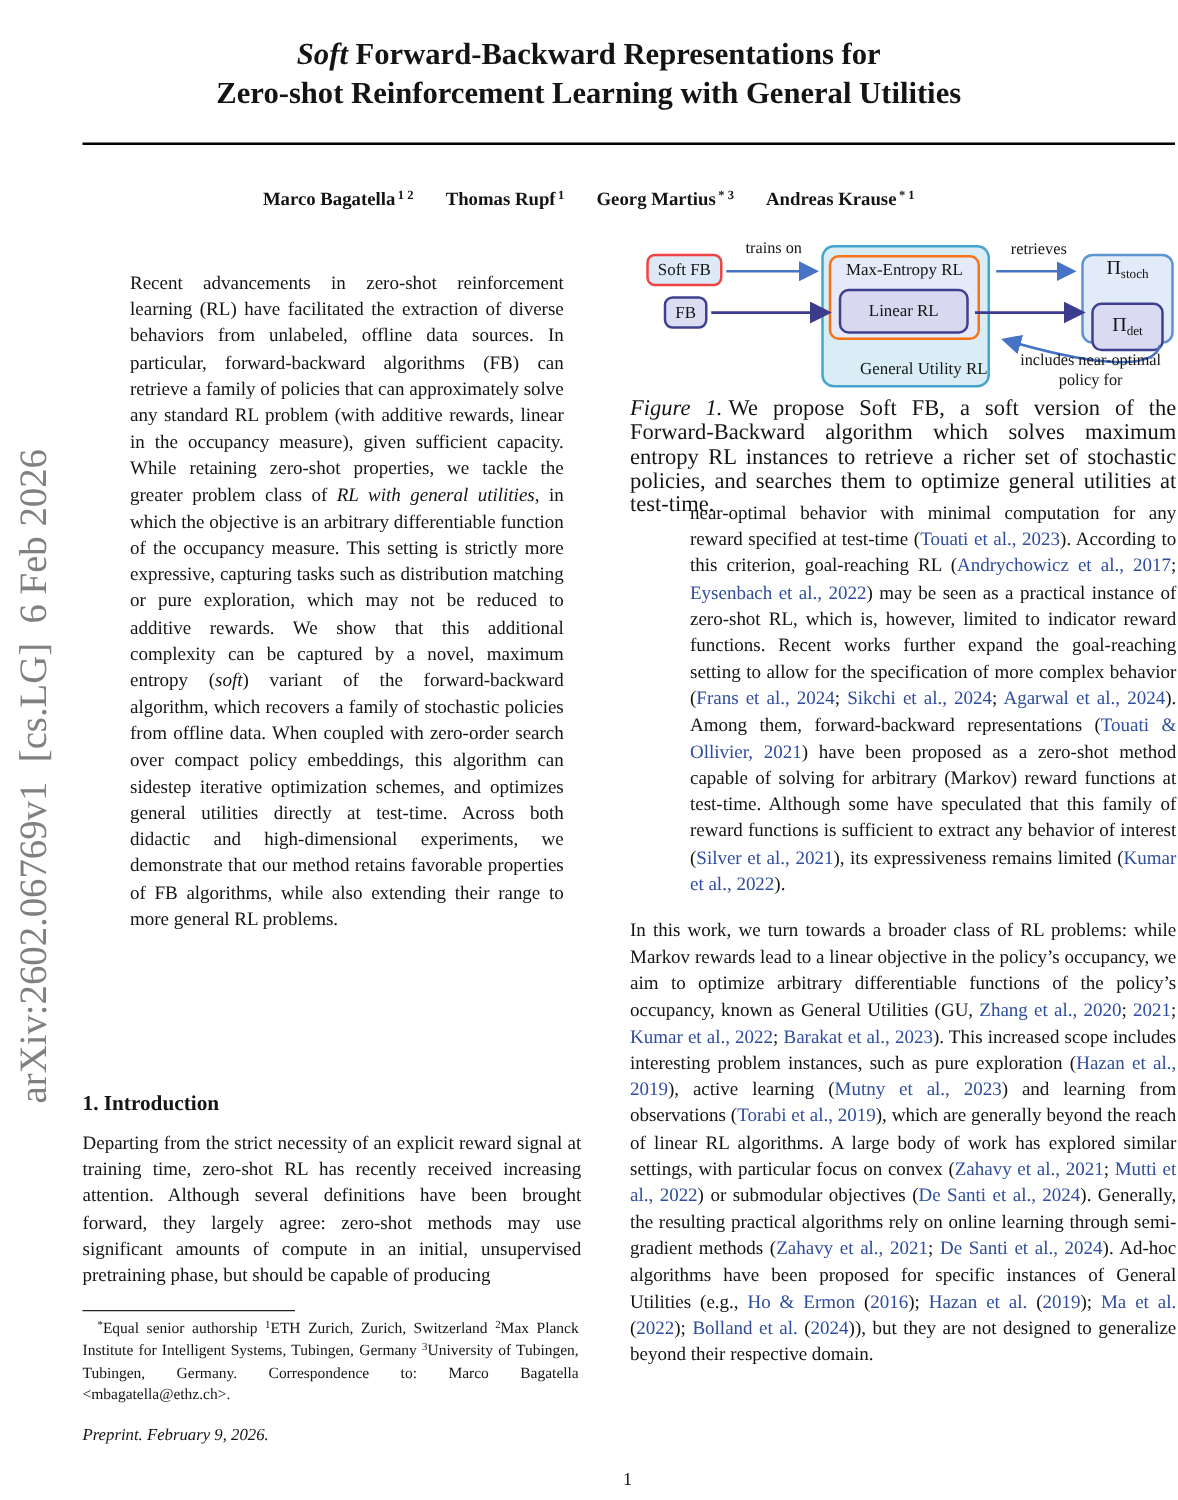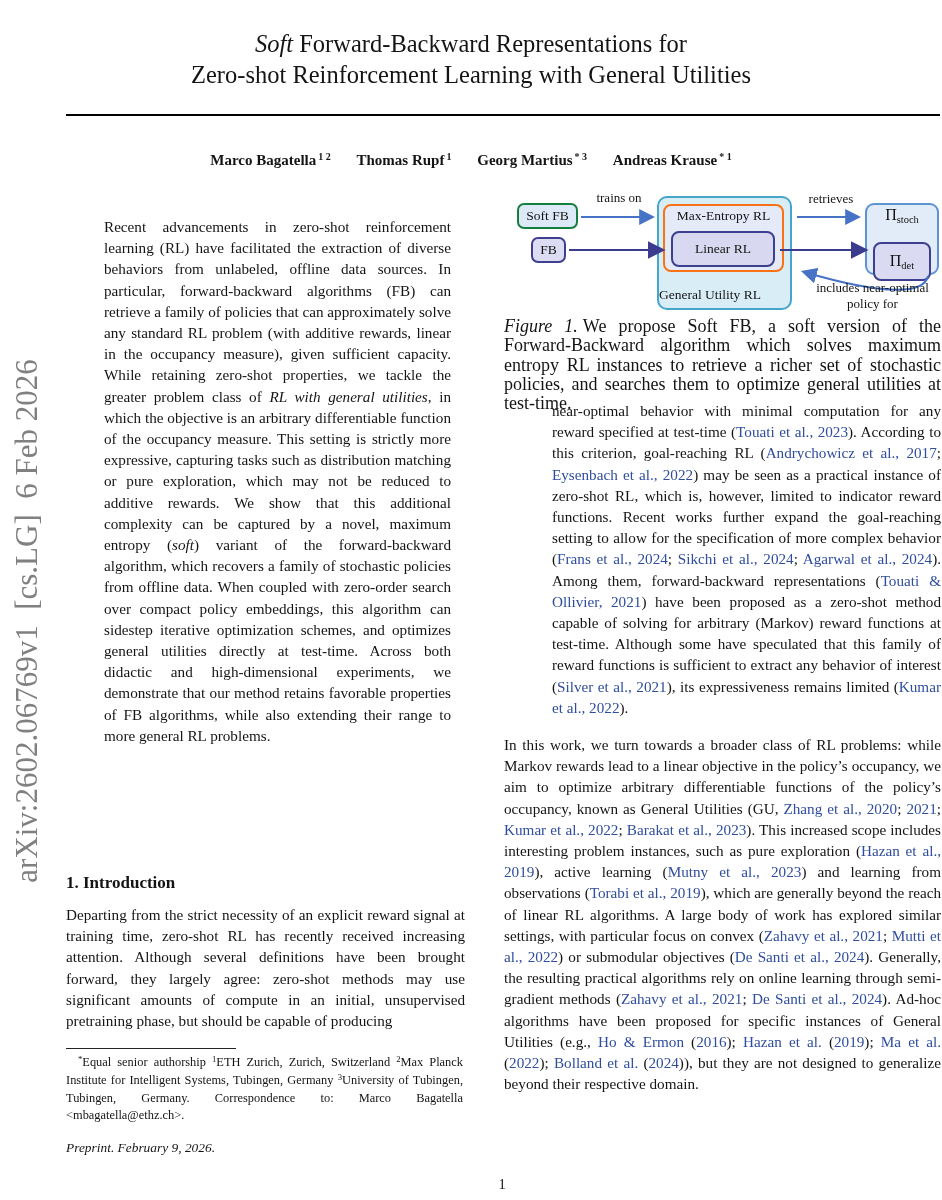--- a/index.html
+++ b/index.html
@@ -9,21 +9,21 @@
     font-family:"Liberation Serif", serif; color:#141414; overflow:hidden;
   }
   
   .arxiv-banner {
     position:absolute; left:-352px; top:602px; width:760px; height:38px;
     transform:rotate(-90deg); transform-origin:center;
     font-size:31px; color:#808080; text-align:center; white-space:pre;
   }
   
   .title { position:absolute; left:66px; top:28px; width:810px; text-align:center;
-    font-size:24.5px; font-weight:normal; line-height:31px; }
+    font-size:24.5px; font-weight:bold; line-height:31px; }
   .title .it { font-style:italic; }
   .title-rule { position:absolute; left:66px; top:114px; width:874px; height:0;
     border-top:2.6px solid #000; }
   .authors { position:absolute; left:66px; top:152px; width:810px; text-align:center;
     font-size:15px; font-weight:bold; }
   .author { display:inline-block; margin:0 11px; }
   .asup { font-size:10px; position:relative; top:-5px; font-weight:bold; margin-left:2px; }
   
   .col-left  { position:absolute; left:66px;  top:210px; width:399px; height:960px; }
   .col-right { position:absolute; left:504px; top:190px; width:437px; height:990px; }
@@ -37,32 +37,32 @@
     line-height:17px; text-align:justify; text-indent:12px; }
   .preprint { position:absolute; left:0; top:930px; font-size:13.4px; font-style:italic; }
   .sup { font-size:70%; position:relative; top:-0.45em; }
   .it { font-style:italic; }
   .cite { color:#2f4d9e; }
   
   .figure { position:absolute; left:0; top:0; width:437px; height:125px; }
   .fig-arrows { position:absolute; left:0; top:0; width:437px; height:125px; }
   .fbox { position:absolute; border-radius:7px; font-size:13.5px; }
   .fbox .lbl { position:absolute; left:0; right:0; text-align:center; }
-  .box-softfb { left:13px; top:13px; width:61px; height:26px; border:2px solid #15803d;
+  .box-softfb { left:13px; top:13px; width:61px; height:26px; border:2px solid #ef4444;
     background:#dde9f7; line-height:22px; text-align:center; }
   .box-fb { left:27px; top:47px; width:35px; height:26px; border:2px solid #3f3f90;
     background:#dcdcf2; line-height:22px; text-align:center; }
   .box-gu { left:153px; top:6px; width:135px; height:114px; border:2.5px solid #45a5cb;
     background:#d8edf6; border-radius:10px; }
   .box-maxent { left:4px; top:6px; width:121px; height:68px; border:2px solid #f97316;
     background:#e4eaf8; border-radius:8px; }
   .box-maxent .lbl { top:2px; }
   .box-linear { left:6px; top:25px; width:104px; height:36px; border:2.5px solid #3f3f90;
     background:#d8d8f0; border-radius:8px; line-height:31px; text-align:center; }
-  .gu-label { position:absolute; left:0; right:0; bottom:5px; text-align:left;margin-top:36px; }
+  .gu-label { position:absolute; left:0; right:0; bottom:5px; text-align:right;margin-top:36px; }
   .box-pistoch { left:361px; top:13px; width:74px; height:72px; border:2.5px solid #5e93d1;
     background:#e2ebf8; border-radius:9px; }
   .box-pistoch .lbl { top:1px; }
   .box-pidet { left:6px; top:25px; width:58px; height:39px; border:2.5px solid #3f3f90;
     background:#dadaf2; border-radius:8px; text-align:center; line-height:34px;margin-top:12px; }
   .pi { font-size:16px; }
   .pisub { font-size:10.5px; position:relative; top:3px; }
   .fig-note { position:absolute; font-size:13px; text-align:center; }
   .note-trains { left:76px; top:0px; width:78px; }
   .note-retrieves { left:294px; top:1px; width:66px; }

